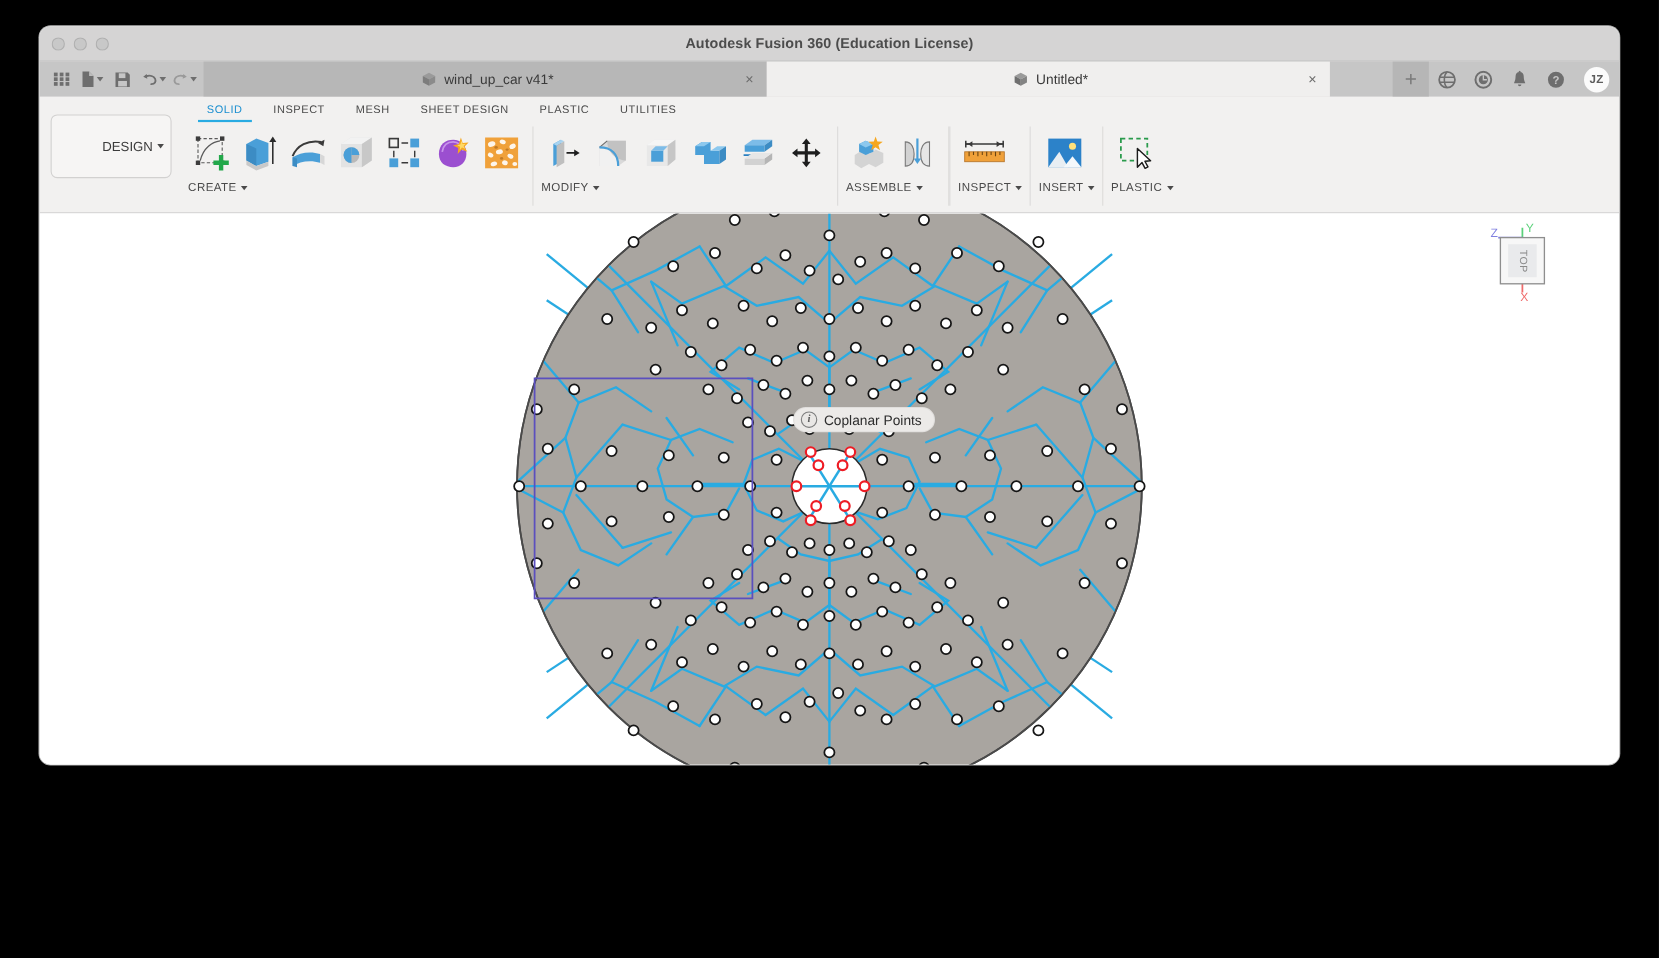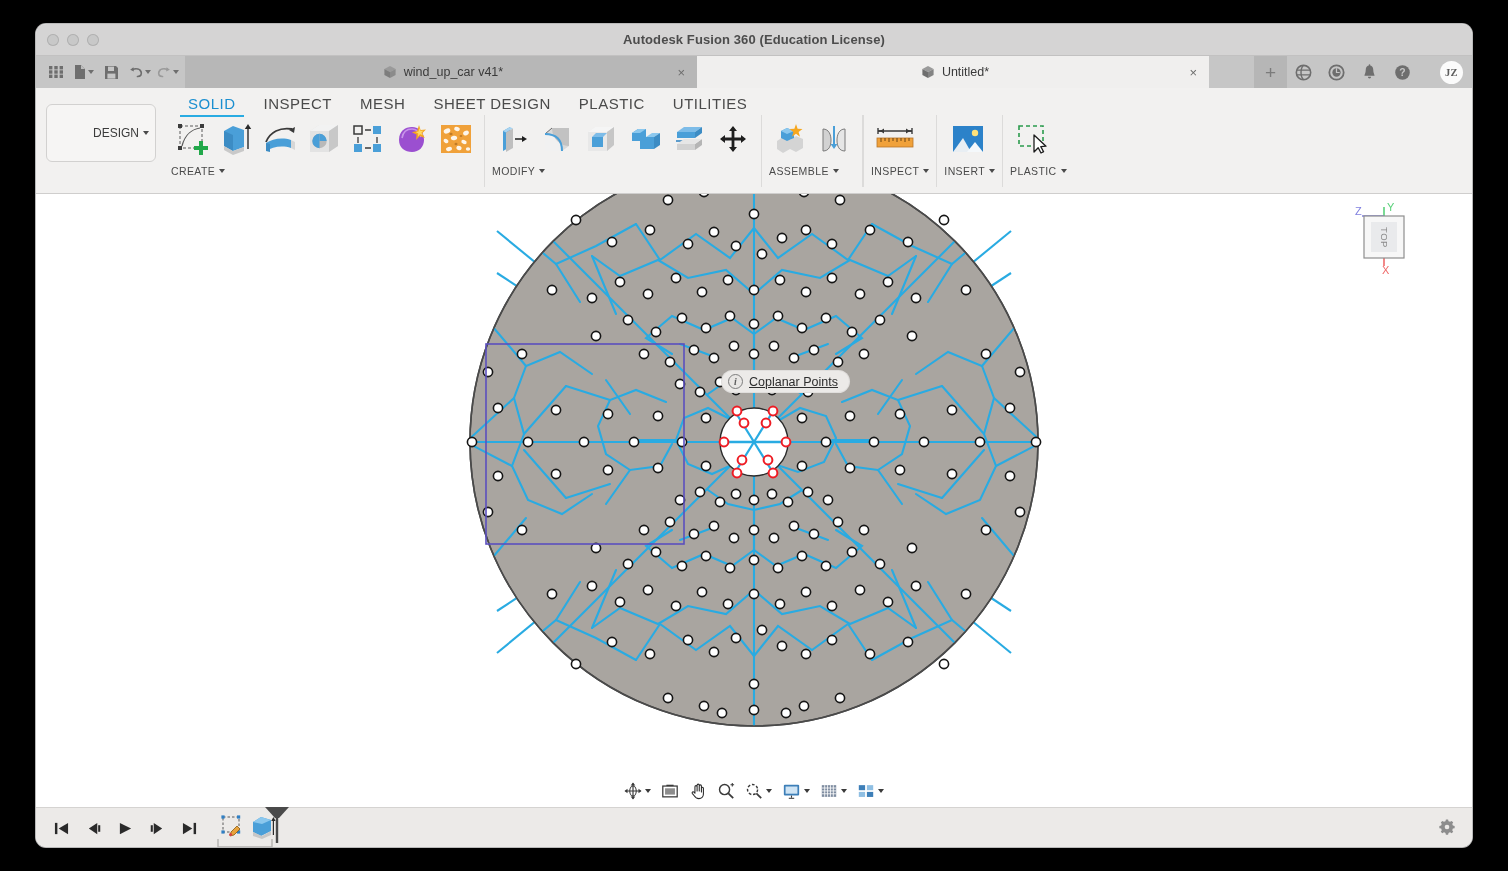--- a/index.html
+++ b/index.html
@@ -7,21 +7,21 @@
     width: 1508px; height: 871px;
     background: #000000;
     font-family: "Liberation Sans", sans-serif;
     overflow: hidden;
   }
 
   
   #window {
     position: absolute;
     left: 36px; top: 24px;
-    width: 1436px; height: 823px;
+    width: 1436px; height: 671px;
     background: #ffffff;
     border-radius: 10px;
     overflow: hidden;
     box-shadow: 0 0 0 1px #b9b9b9;
   }
 
   
   #titlebar {
     position: relative;
     height: 32px;
@@ -85,21 +85,21 @@
   .ri {
     width: 33px; height: 32px;
     display: flex; align-items: center; justify-content: center;
   }
   .ri.plus { background: #b6b6b6; }
   .avatar {
     width: 23px; height: 23px; border-radius: 50%;
     background: #fbfbfb; color: #5d5d5d;
     font-size: 10.5px; font-weight: bold;
     display: flex; align-items: center; justify-content: center;
-    margin: 0 9px 0 21px; letter-spacing: .3px; font-family: Liberation Serif, serif;
+    margin: 0 9px 0 9px; letter-spacing: .3px;
   }
 
   
   #ribbon {
     height: 106px;
     background: #f2f1f0;
     border-bottom: 1px solid #cfcecd;
     position: relative;
     display: flex;
   }
@@ -110,21 +110,21 @@
     background: #f6f5f4;
     display: flex; align-items: center; justify-content: center;
     gap: 4px; font-size: 12px; color: #3b3b3b; padding-left: 40px;
   }
   #ribbon-right { flex: 1; position: relative; }
   #tabs-row {
     position: absolute; top: 3px; left: 18px;
     display: flex; gap: 0px;
   }
   .rtab {
-    font-size: 15px; letter-spacing: .5px;
+    font-size: 10px; letter-spacing: .5px;
     color: #4a4a4a; padding: 4px 14px 5px 14px;
     position: relative;
   }
   .rtab.sel { color: #1b8fd0; }
   .rtab.sel::after {
     content: ""; position: absolute; left: 6px; right: 6px; bottom: 0;
     height: 2px; background: #29abe2;
   }
   #groups {
     position: absolute; top: 25px; left: 8px; right: 0; bottom: 0;
@@ -166,21 +166,21 @@
     box-shadow: 0 0 0 1px #e0dedc;
   }
   .info-dot {
     width: 15px; height: 15px; border-radius: 50%;
     background: #e9e7e5; border: 1.4px solid #7d7d7d;
     color: #5e5e5e; font-size: 10px; font-style: italic;
     font-family: "Liberation Serif", serif;
     display: flex; align-items: center; justify-content: center;
     font-weight: bold;
   }
-  #tooltip-chip .chip-label { text-decoration: underline; }
+  #tooltip-chip .chip-label { }
 
   #viewcube {
     position: absolute; right: 42px; top: 8px;
     width: 92px; height: 80px;
     z-index: 5;
   }
 
   #navbar {
     position: absolute; left: 50%; transform: translateX(-50%);
     bottom: 3px;

